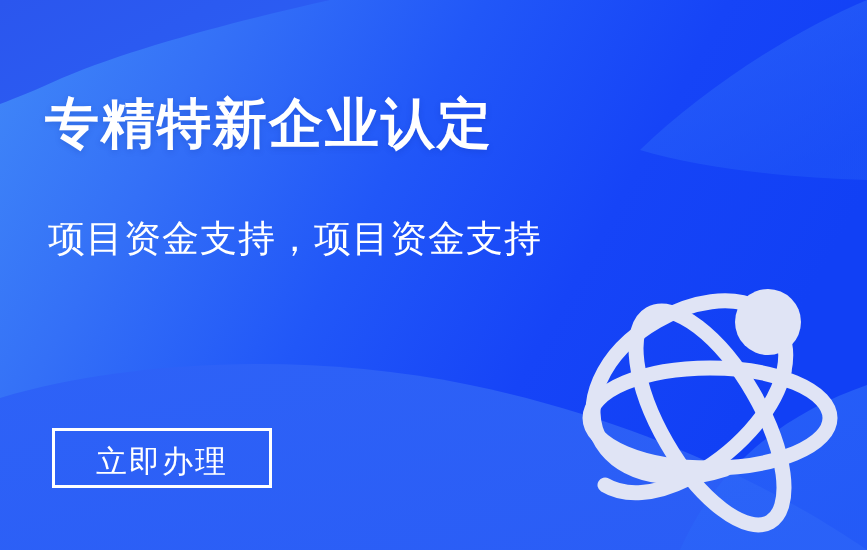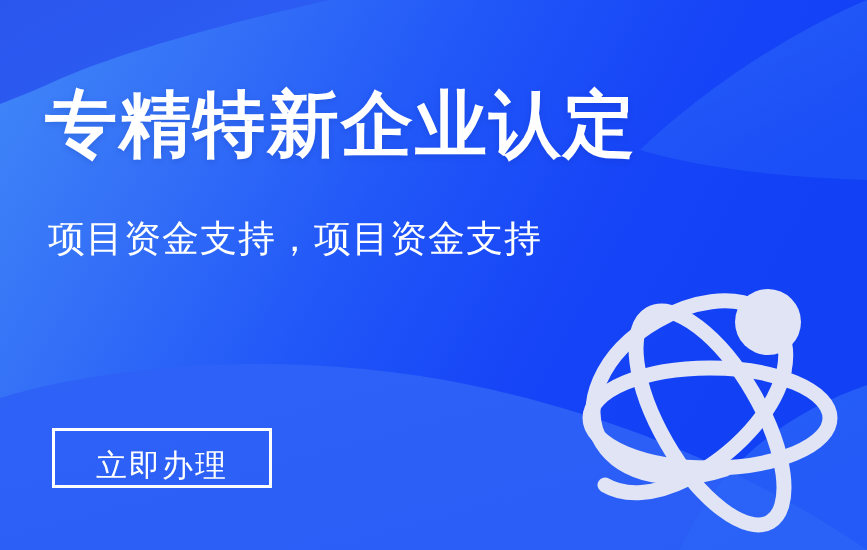--- a/index.html
+++ b/index.html
@@ -31,21 +31,21 @@
     left: 0;
     top: 0;
     width: 100%;
     height: 100%;
   }
 
   .title {
     position: absolute;
     left: 45px;
     top: 79px;
-    font-size: 72px;
+    font-size: 54px;
     line-height: 90px;
     font-weight: 700;
     color: #ffffff;
     letter-spacing: 2px;
     white-space: nowrap;
     text-shadow: 0 2px 6px rgba(12, 40, 140, 0.18);
   }
 
   .subtitle {
     position: absolute;
@@ -66,23 +66,23 @@
     width: 220px;
     height: 60px;
     box-sizing: border-box;
     border: 3px solid #ffffff;
     background: transparent;
     color: #ffffff;
     font-size: 31px;
     line-height: 54px;
     text-align: center;
     letter-spacing: 2px;
-    font-family: Liberation Mono, monospace;
+    font-family: Liberation Serif, serif;
     cursor: pointer;
-    padding: 10px;
+    padding: 4px;
     white-space: nowrap;
   }
 
   
   .atom-icon {
     position: absolute;
     left: 575px;
     top: 283px;
     width: 275px;
     height: 262px;

